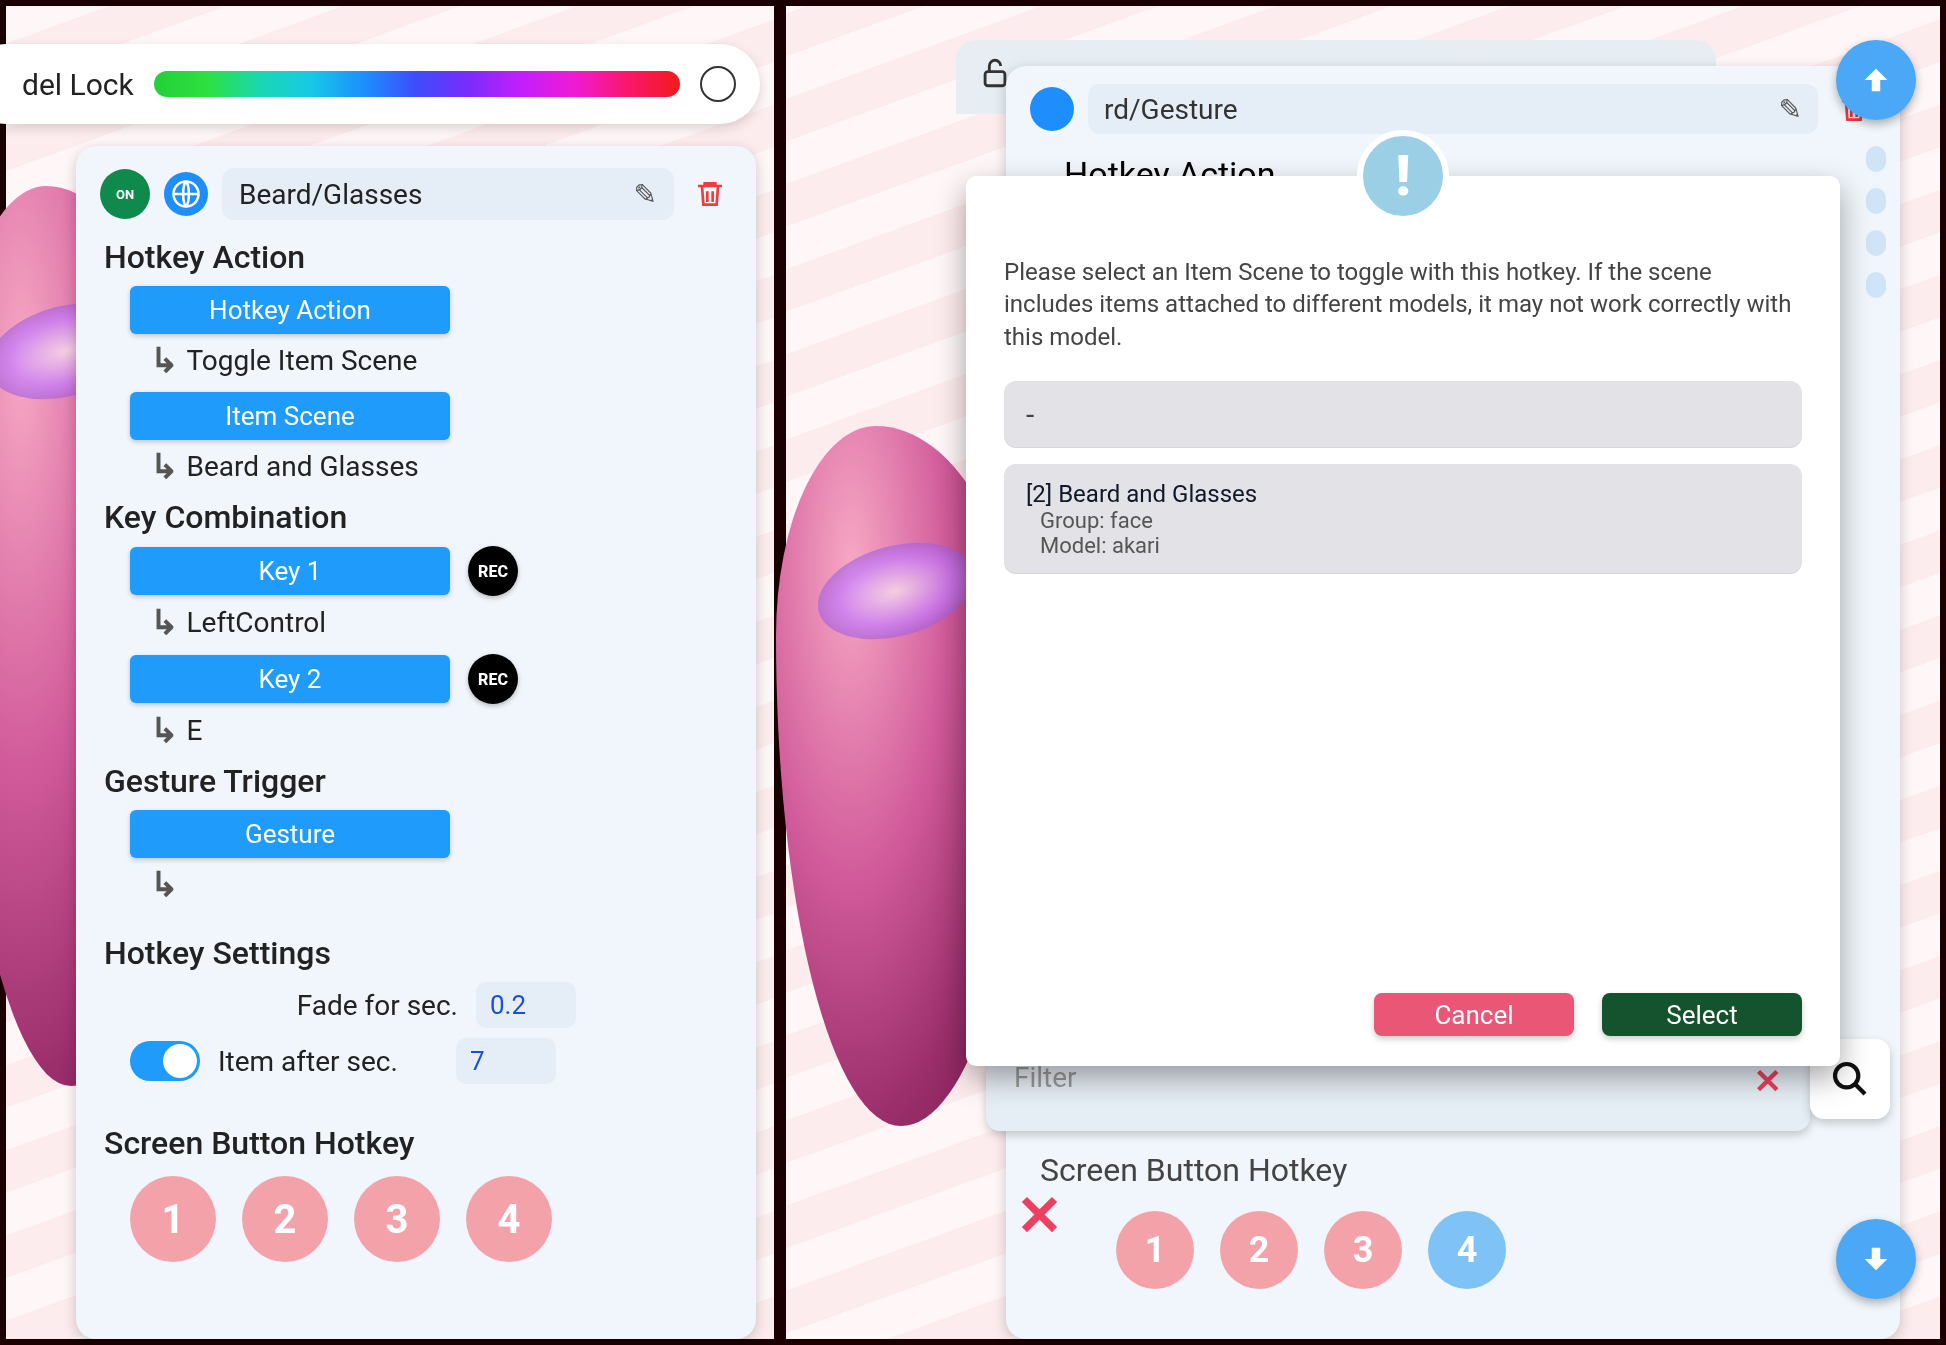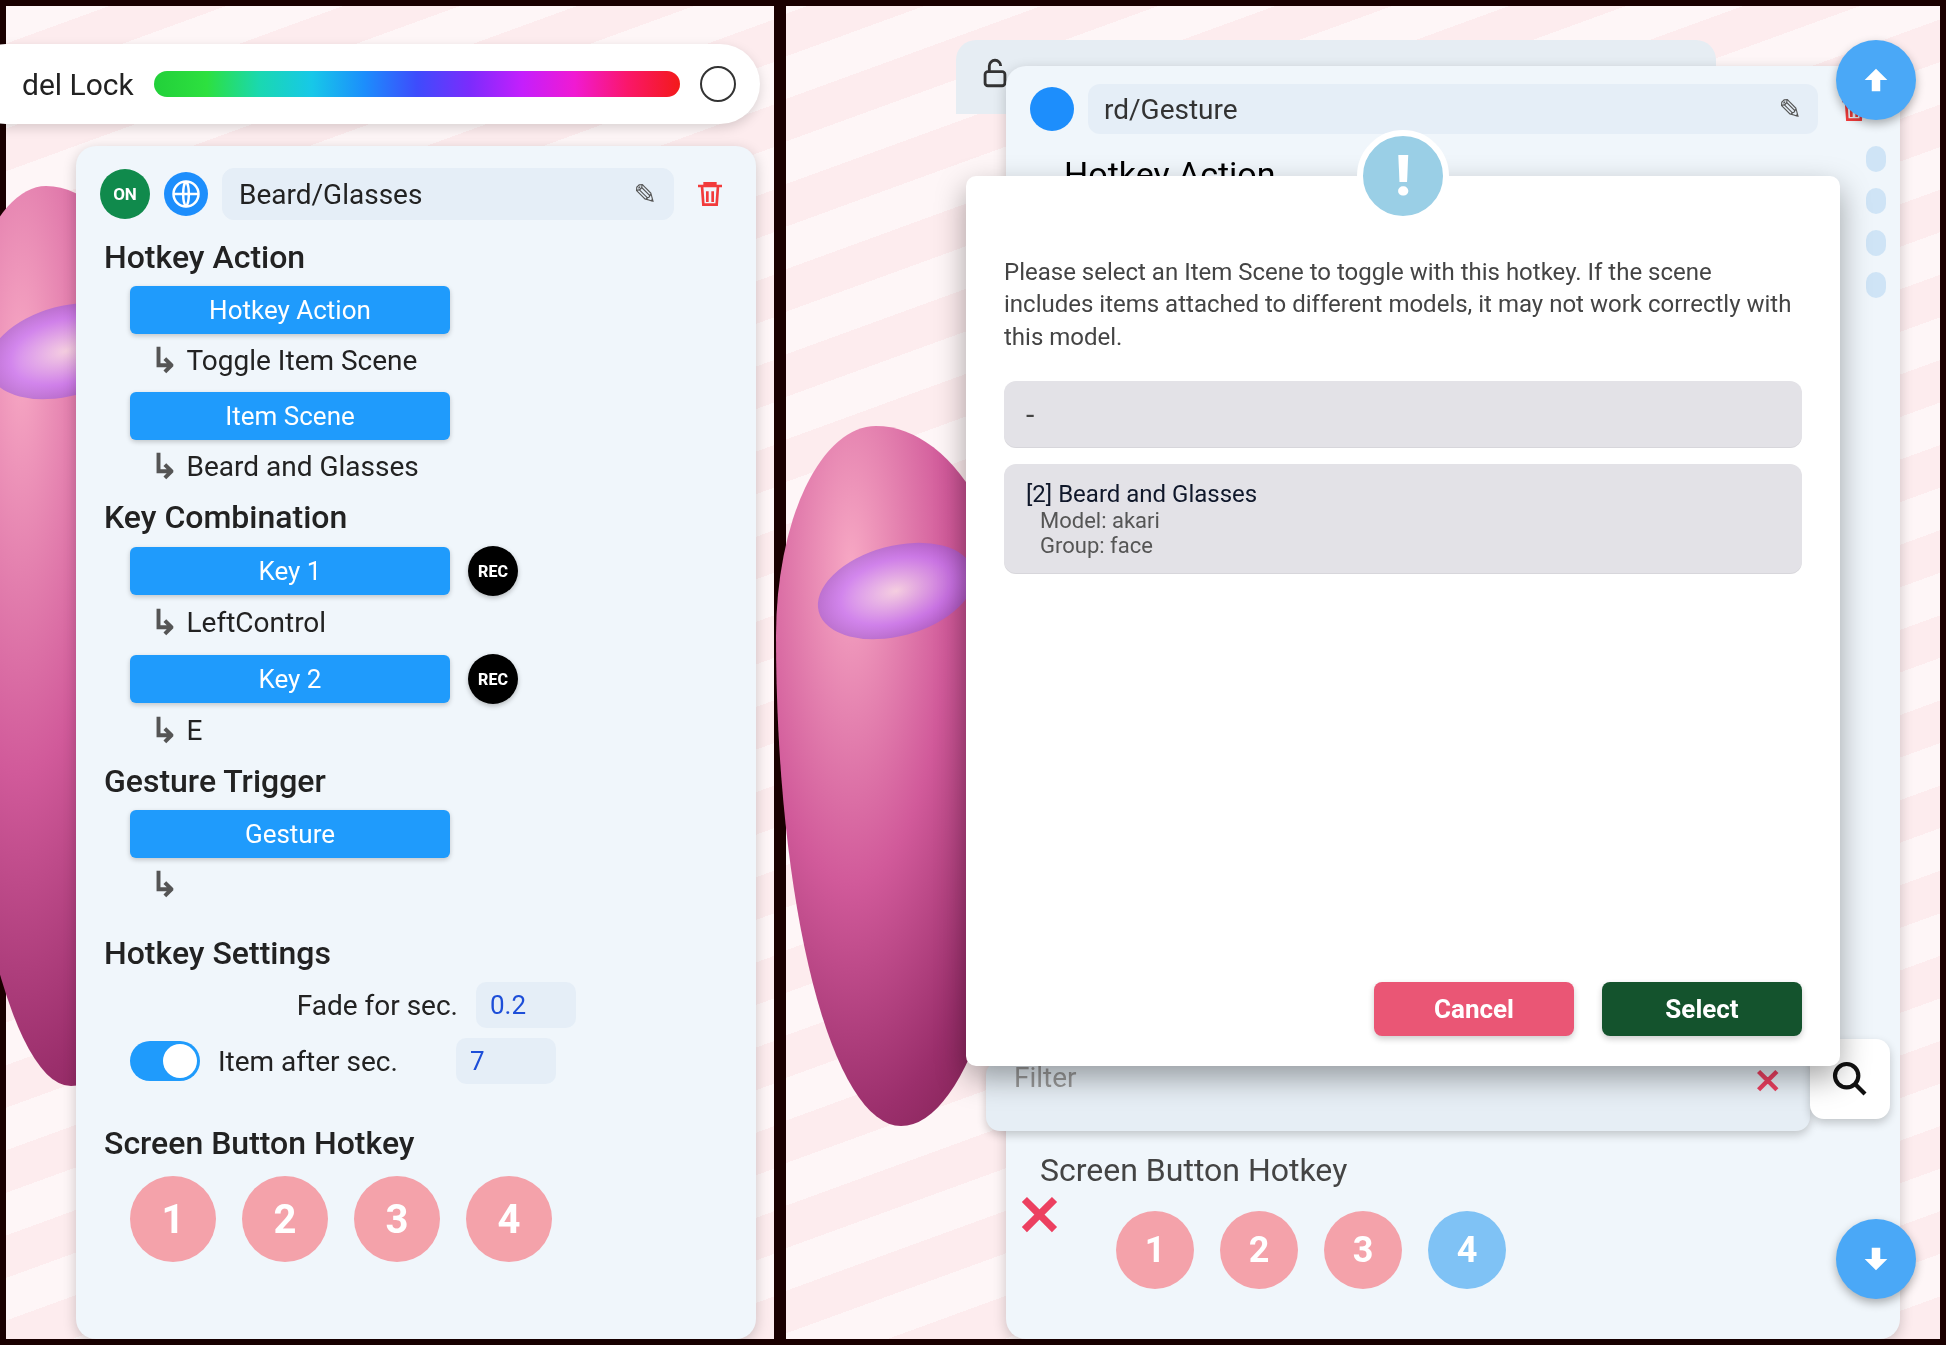--- a/index.html
+++ b/index.html
@@ -39,21 +39,21 @@
   }
   
   .card {
     position: absolute; top: 140px; left: 70px; right: 18px; bottom: 0;
     background: #f0f6fb; border-radius: 20px; box-shadow: 0 4px 14px rgba(0,0,0,.2);
     padding: 22px 24px; font-size: 30px; color: #222;
   }
   .card-head { display: flex; align-items: center; gap: 14px; margin-bottom: 18px; }
   .badge-on {
     width: 50px; height: 50px; border-radius: 50%; background: #108a4c; color: #fff;
-    display: flex; align-items: center; justify-content: center; font-size: 17px; font-weight: 700;
+    display: flex; align-items: center; justify-content: center; font-size: 13px; font-weight: 700;
   }
   .globe-icon {
     width: 44px; height: 44px; border-radius: 50%; background: #1d8efc;
     display: flex; align-items: center; justify-content: center; color: #fff; font-size: 30px;
   }
   .name-field {
     flex: 1; background: #e5eef7; border: 1px solid #e5eef7; border-radius: 12px;
     height: 52px; display: flex; align-items: center; padding: 0 16px; font-size: 28px; color: #222;
   }
   .pencil { font-size: 28px; color: #555; }
@@ -163,22 +163,22 @@
   .modal .desc { font-size: 24px; color: #444; line-height: 1.35; margin-bottom: 28px; }
   .opt {
     background: #e3e2e7; border-radius: 12px; padding: 16px 22px; margin-bottom: 16px;
     font-size: 24px; color: #333; box-shadow: inset 0 -1px 0 rgba(0,0,0,.05);
   }
   .opt .big { font-size: 30px; color: #444; }
   .opt .line { font-size: 24px; color: #0f172a; }
   .opt .sub { font-size: 22px; color: #555; margin-left: 14px; }
   .modal-footer { margin-top: auto; display: flex; justify-content: flex-end; gap: 28px; }
   .btn-cancel, .btn-select {
-    width: 200px; height: 54px; border-radius: 8px; display: flex; align-items: center; justify-content: center;
-    font-size: 26px; font-weight: 700; box-shadow: 0 3px 6px rgba(0,0,0,.2);
+    width: 200px; height: 43px; border-radius: 8px; display: flex; align-items: center; justify-content: center;
+    font-size: 26px; font-weight: 400; box-shadow: 0 3px 6px rgba(0,0,0,.2);
   }
   .btn-cancel { background: #ea5675; color: #fff; }
   .btn-select { background: #14532d; color: #fff; }
 </style>
 </head>
 <body>
 
 <div class="pane pane-left">
   <div class="bg-stripes"></div>
   <div class="anime-blob"></div>
@@ -348,21 +348,21 @@
   </div>
 
   <div class="modal">
     <div class="modal-badge">!</div>
     <p class="desc">Please select an Item Scene to toggle with this hotkey. If the scene includes items attached to different models, it may not work correctly with this model.</p>
     <div class="opt">
       <span class="big">-</span>
     </div>
     <div class="opt">
       <div class="line">[2] Beard and Glasses</div>
+      <div class="sub">Group:  face</div>
       <div class="sub">Model:  akari</div>
-      <div class="sub">Group:  face</div>
     </div>
     <div class="modal-footer">
       <div class="btn-cancel">Cancel</div>
       <div class="btn-select">Select</div>
     </div>
   </div>
 </div>
 
 </body></html>

